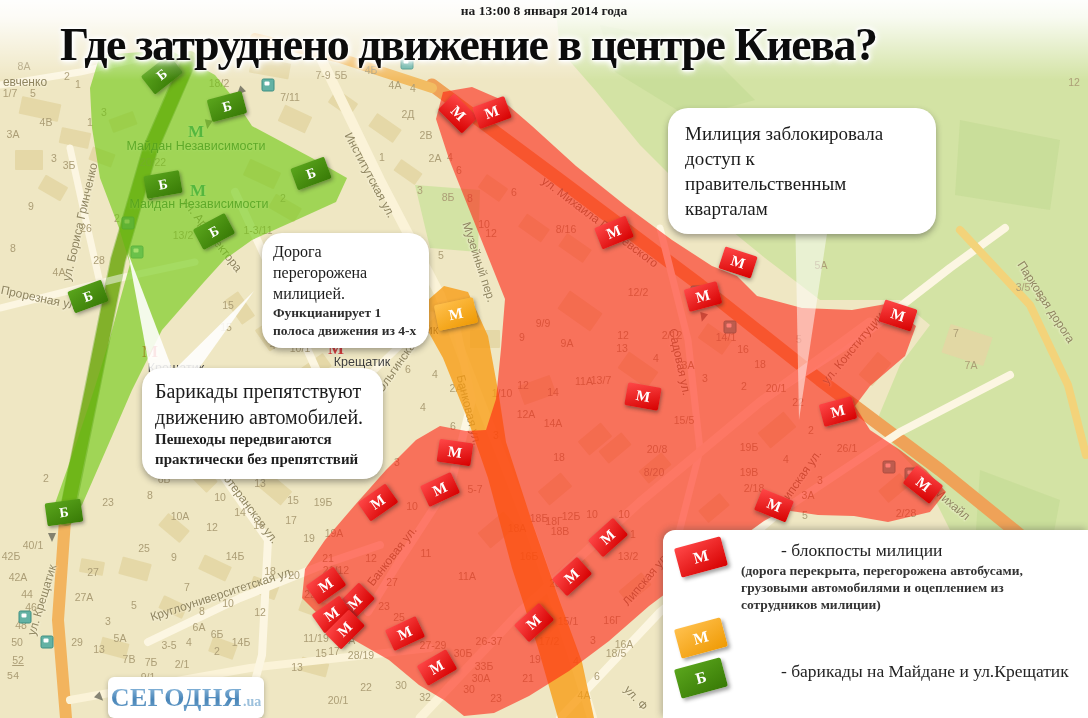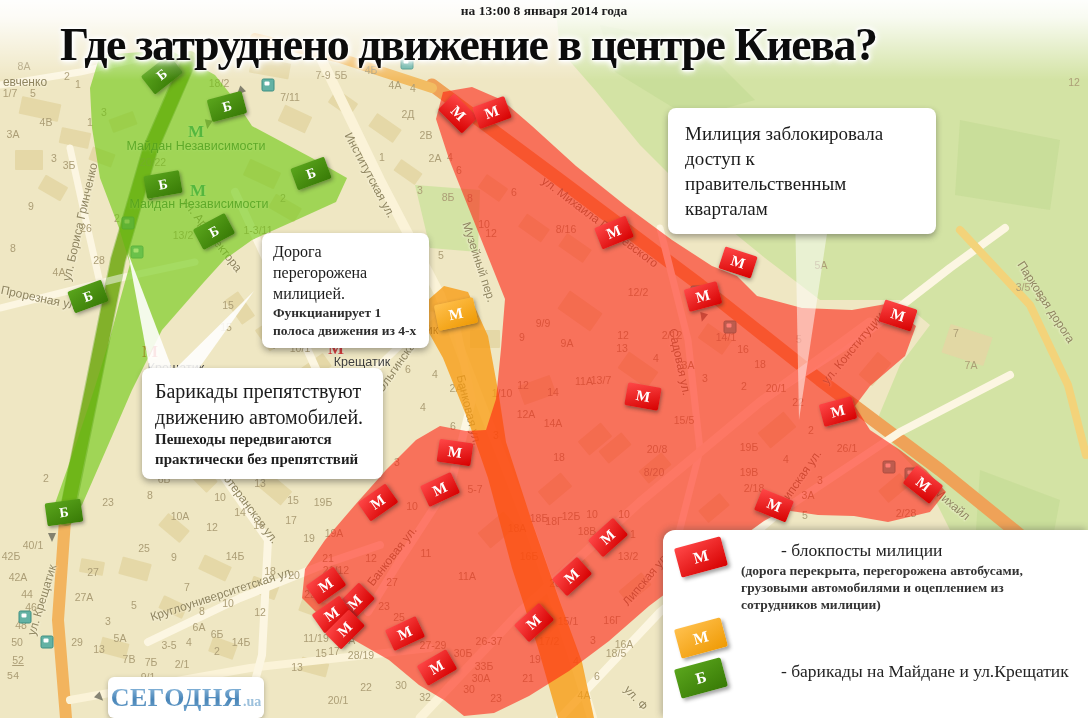--- a/index.html
+++ b/index.html
@@ -37,21 +37,21 @@
   
   .titlebar{position:absolute;top:0;left:0;right:0;height:80px;
       background:linear-gradient(180deg,rgba(255,255,255,.97) 0%,rgba(255,255,255,.85) 22%,rgba(255,255,255,0) 100%);}
   .stamp{position:absolute;top:3px;left:0;right:0;text-align:center;
       font:bold 13.5px "Liberation Serif",serif;color:#1d1d1d;}
   .title{position:absolute;top:18px;left:60px;font:bold 46px "Liberation Serif",serif;letter-spacing:-1.5px;
       color:#0c0c0c;white-space:nowrap;
       text-shadow:0 0 6px #fff,0 0 6px #fff,0 0 10px #fff,1px 1px 2px #fff,-1px -1px 2px #fff;}
 
   
-  .co{position:absolute;background:#fff;border-radius:8px;box-shadow:0 3px 6px rgba(40,40,40,.4);
+  .co{position:absolute;background:#fff;border-radius:20px;box-shadow:0 3px 6px rgba(40,40,40,.4);
       font-family:"Liberation Serif",serif;color:#1c1c1c;}
   .co-lg{font-size:19px;line-height:1.32;}
   .co-xl{font-size:20px;line-height:1.3;}
   .co-md{font-size:16px;line-height:1.3;}
   .co-sm{font-size:13.5px;font-weight:bold;line-height:1.3;color:#2e2e2e;}
   .co-smb{font-size:15px;font-weight:bold;line-height:1.3;color:#1f1f1f;}
 
   
   .legend{position:absolute;left:663px;top:530px;width:425px;height:188px;background:#fff;
       border-radius:12px 0 0 0;box-shadow:-2px -2px 6px rgba(60,60,60,.3);padding:10px 0 0 14px;box-sizing:border-box;}
@@ -264,21 +264,21 @@
     <div class="hn" style="left: 798px; top: 402px;">22</div>
     <div class="hn" style="left: 811px; top: 430px;">2</div>
     <div class="hn" style="left: 799px; top: 339px;">5</div>
     <div class="hn" style="left: 821px; top: 265px;">5А</div>
     <div class="hn" style="left: 684px; top: 420px;">15/5</div>
     <div class="hn" style="left: 529px; top: 556px;">16Б</div>
     <div class="hn" style="left: 517px; top: 528px;">18А</div>
     <div class="hn" style="left: 539px; top: 518px;">18Б</div>
     <div class="hn" style="left: 554px; top: 521px;">18Г</div>
     <div class="hn" style="left: 571px; top: 516px;">12Б</div>
-    <div class="hn" style="left: 549px; top: 531px; margin-left: 38px;">18В</div>
+    <div class="hn" style="left: 522px; top: 531px; margin-left: 38px;">18В</div>
     <div class="hn" style="left: 592px; top: 514px;">10</div>
     <div class="hn" style="left: 555px; top: 583px;">20</div>
     <div class="hn" style="left: 847px; top: 448px;">26/1</div>
     <div class="hn" style="left: 749px; top: 447px;">19Б</div>
     <div class="hn" style="left: 786px; top: 459px;">4</div>
     <div class="hn" style="left: 749px; top: 472px;">19В</div>
     <div class="hn" style="left: 820px; top: 480px;">3</div>
     <div class="hn" style="left: 808px; top: 495px;">3А</div>
     <div class="hn" style="left: 754px; top: 488px;">2/18</div>
     <div class="hn" style="left: 805px; top: 515px;">5</div>

